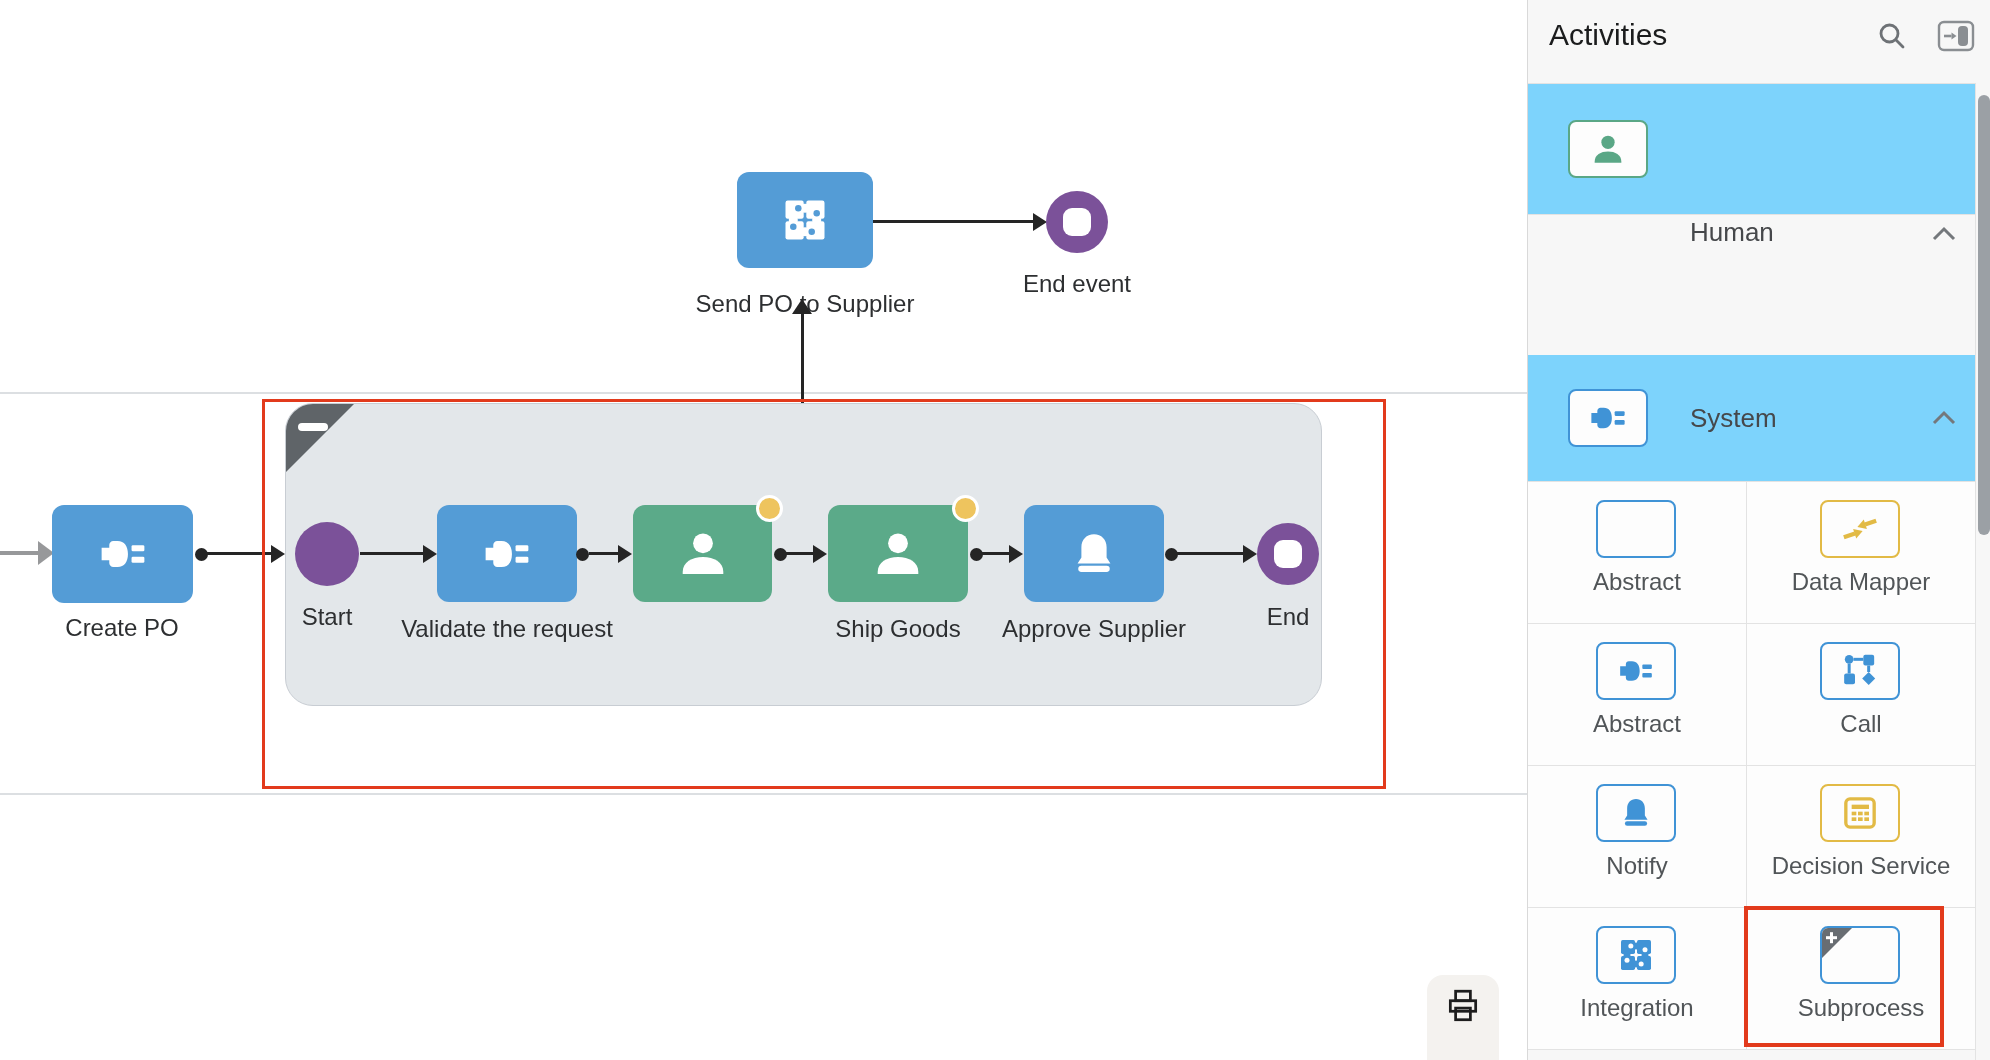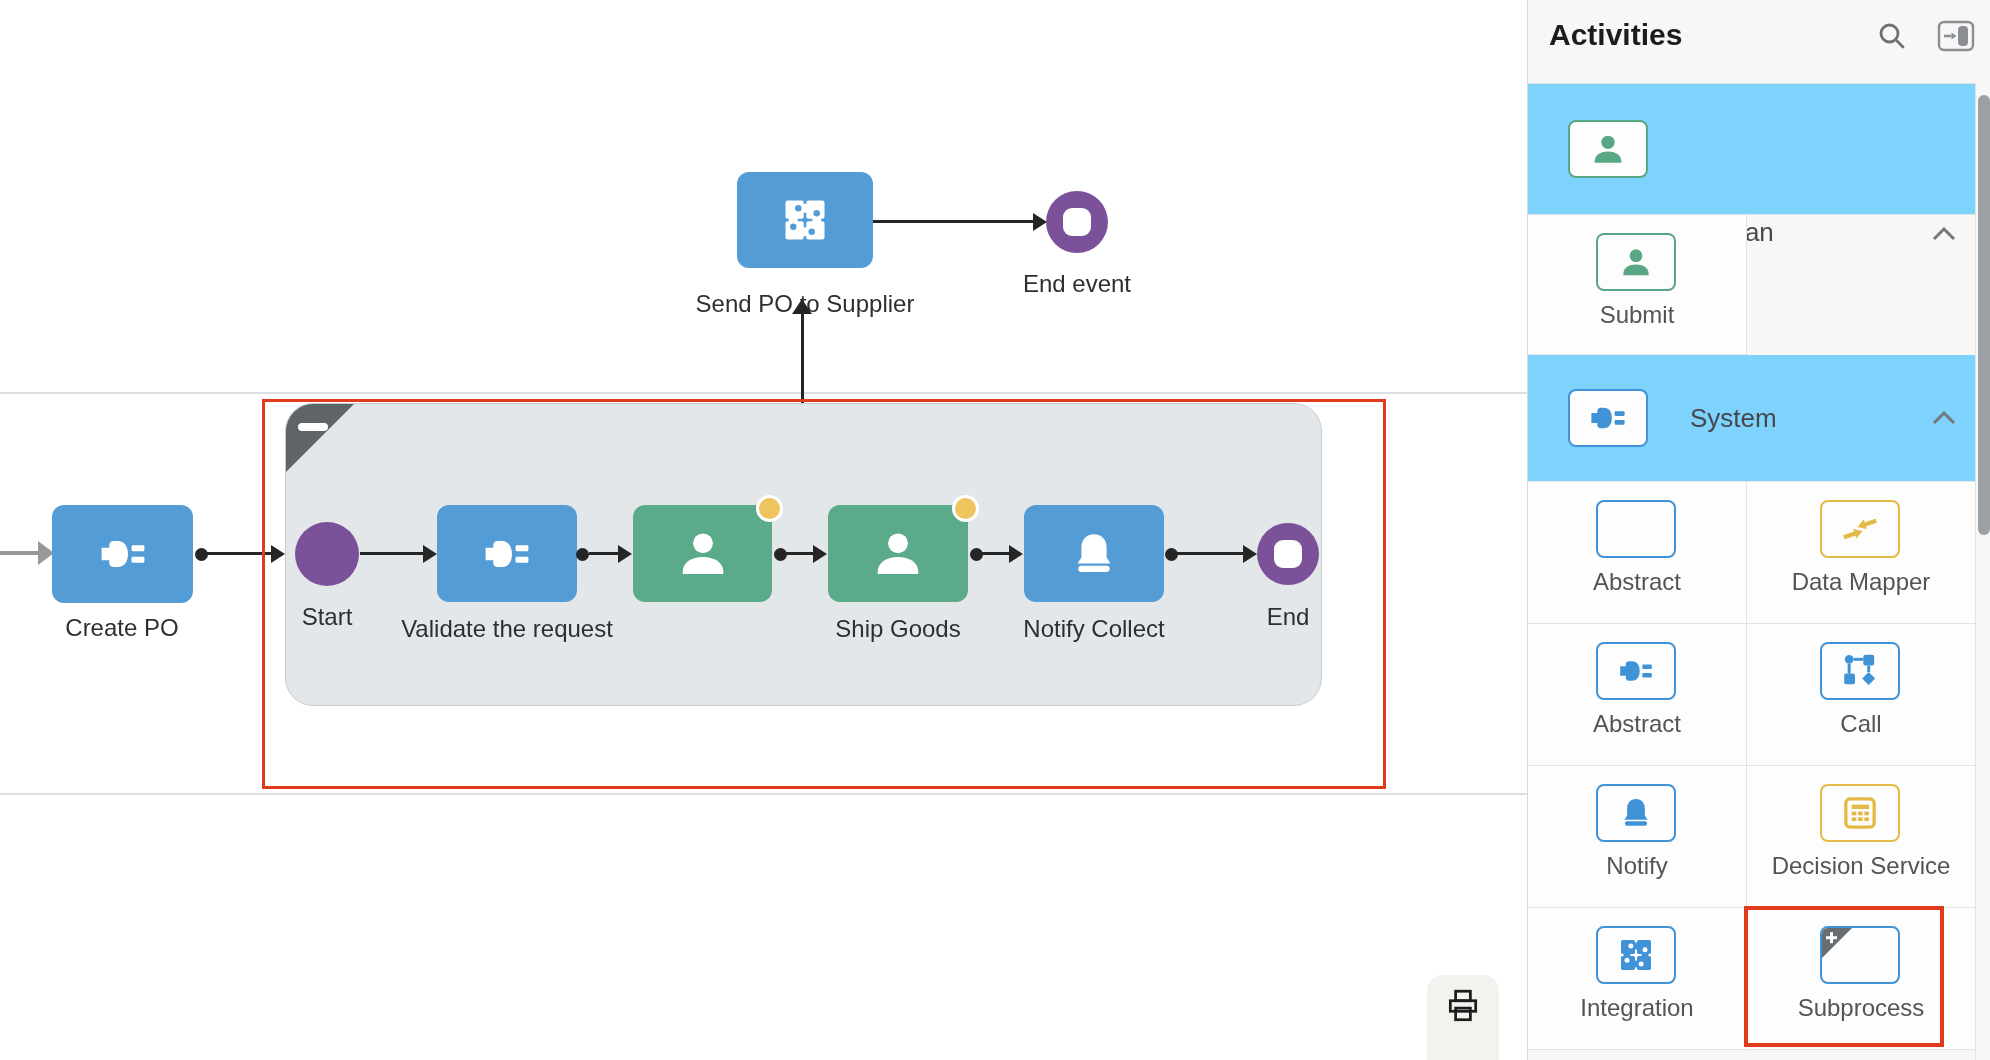--- a/index.html
+++ b/index.html
@@ -31,21 +31,21 @@
     border:1px solid #c8cdd3;border-radius:28px;overflow:hidden;}
   #subproc .fold{position:absolute;left:0;top:0;width:0;height:0;
     border-top:68px solid #5f6468;border-right:68px solid transparent;}
   #subproc .minus{position:absolute;left:12px;top:19px;width:30px;height:8px;border-radius:4px;background:#ffffff;}
   .sel-rect{position:absolute;border:3px solid #e23a1c;background:transparent;}
   #print-btn{position:absolute;left:1427px;top:975px;width:72px;height:85px;background:#f4f2ef;
     border-radius:16px 16px 0 0;display:flex;justify-content:center;padding-top:12px;box-sizing:border-box;}
   
   #panel{position:absolute;left:1527px;top:0;width:463px;height:1060px;background:#f7f7f7;
     border-left:1px solid #d9d9d9;box-sizing:border-box;}
-  #panel .title{position:absolute;left:21px;top:18px;font-size:30px;font-weight:700;color:#1b1c1d;}
+  #panel .title{position:absolute;left:21px;top:18px;font-size:30px;font-weight:400;color:#1b1c1d;}
   .hdr-divider{position:absolute;left:0;top:83px;width:447px;height:1px;background:#e3e3e3;}
   .right-border{position:absolute;left:447px;top:83px;width:1px;height:977px;background:#e3e3e3;}
   .sec-head{position:absolute;left:0;width:447px;background:#7dd3fc;border-bottom:1px solid #e3e3e3;box-sizing:border-box;}
   .icon-box{position:absolute;width:80px;height:58px;border:2px solid #4093d6;border-radius:8px;background:#fdfdfd;
     display:flex;align-items:center;justify-content:center;box-sizing:border-box;}
   .icon-box.green-b{border-color:#5aa786;}
   .icon-box.yellow-b{border-color:#e2ba45;}
   .sec-label{position:absolute;font-size:26px;color:#46484b;}
   .tile{position:absolute;background:#fdfdfd;border-bottom:1px solid #e3e3e3;box-sizing:border-box;}
   .tile.lft{border-right:1px solid #e3e3e3;}
@@ -168,21 +168,21 @@
   <div class="arr-r" style="left:1009px;top:545px"></div>
 
   <div class="node blue" style="left:1024px;top:505px;width:140px;height:97px">
     <span>
       <svg width="54" height="54" viewBox="0 0 24 24" fill="#ffffff">
         <path d="M12 3.2c-3.3 0-5.6 2.4-5.6 5.8v4.6l-1.7 2.6h14.6l-1.7-2.6V9c0-3.4-2.3-5.8-5.6-5.8z"></path>
         <rect x="5" y="17.2" width="14" height="2.8" rx="1.4"></rect>
       </svg>
     </span>
   </div>
-  <div class="nlabel" style="left:994px;top:613px;width:200px">Notify Collect</div>
+  <div class="nlabel" style="left:994px;top:613px;width:200px">Approve Supplier</div>
 
   <div class="dot" style="left:1165px;top:548px"></div>
   <div class="hline" style="left:1177px;top:552px;width:66px"></div>
   <div class="arr-r" style="left:1243px;top:545px"></div>
 
   <div class="donut" style="left:1257px;top:523px;width:62px;height:62px">
     <div class="hole"></div>
   </div>
   <div class="nlabel" style="left:1258px;top:601px;width:60px">End</div>
 
@@ -228,29 +228,20 @@
       </svg>
     </div>
     <div class="sec-label" style="left:162px;top:133px">Human</div>
     <div class="abs" style="left:402px;top:141px">
       <svg width="28" height="18" viewBox="0 0 26 18" fill="none" stroke="#74787c" stroke-width="3">
         <polyline points="3,14 13,4 23,14"></polyline>
       </svg>
     </div>
   </div>
 
-  <div class="tile lft" style="left:0;top:215px;width:219px;height:140px">
-    <div class="icon-box green-b" style="left:68px">
-      <svg width="38" height="38" viewBox="0 0 24 24" fill="#5aa786">
-        <circle cx="12" cy="8" r="4"></circle>
-          <path d="M4 19.5c0-4 3.7-6 8-6s8 2 8 6v.8H4z"></path>
-      </svg>
-    </div>
-    <div class="tile-label">Submit</div>
-  </div>
 
   <div class="sec-head" style="top:355px;height:127px">
     <div class="icon-box" style="left:40px;top:34px">
       <svg width="42" height="42" viewBox="0 0 24 24" fill="#4093d6">
         <path d="M2.5 9.2h3.4V8c0-1 .8-1.8 1.8-1.8h1.9c3 0 4.6 2.3 4.6 5.8s-1.6 5.8-4.6 5.8H7.7c-1 0-1.8-.8-1.8-1.8v-1.2H2.5z"></path>
         <rect x="15.8" y="8.1" width="5.7" height="2.7" rx=".6"></rect>
         <rect x="15.8" y="13.2" width="5.7" height="2.7" rx=".6"></rect>
       </svg>
     </div>
     <div class="sec-label" style="left:162px;top:48px">System</div>

